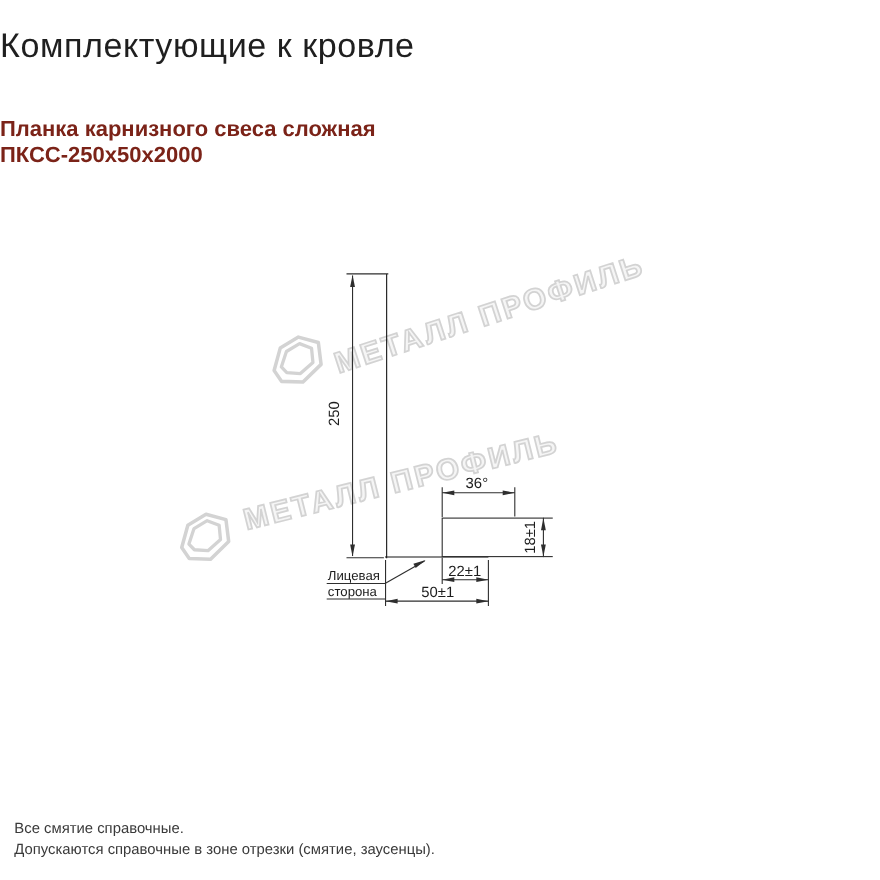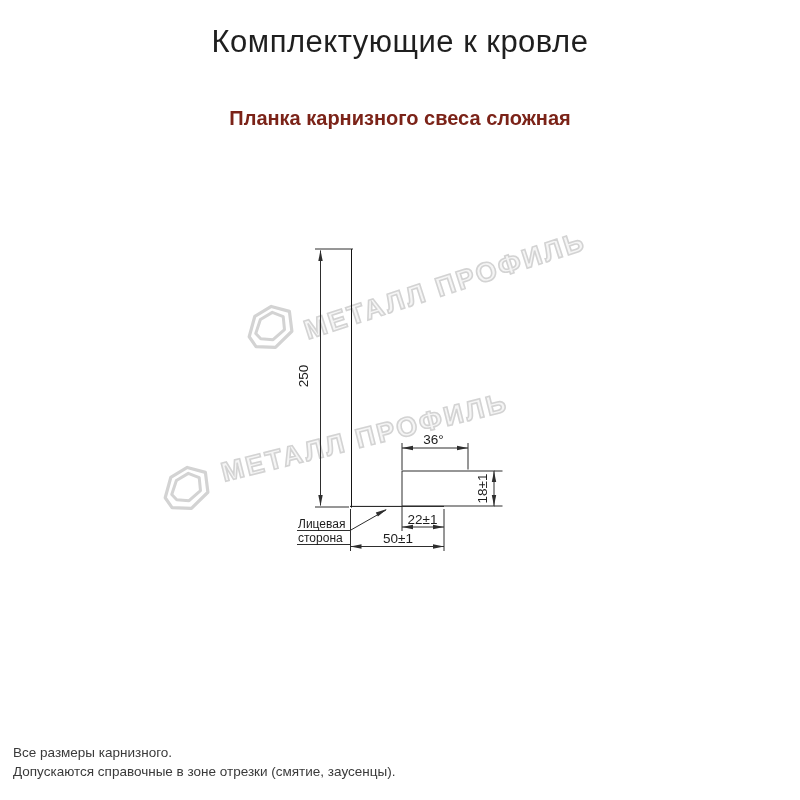--- a/index.html
+++ b/index.html
@@ -1,20 +1,20 @@
 <!DOCTYPE html>
 <html><head>
 <meta charset="utf-8">
 <style>
   html,body{margin:0;padding:0;background:#fff;}
   body{width:800px;height:800px;position:relative;overflow:hidden;
        font-family:"Liberation Sans", sans-serif;}
-  .title{position:absolute;top:24px;left:0;width:800px;text-align:center;
+  .title{position:absolute;top:24px;left:0;width:800px;text-align:left;
          font-size:31px;font-weight:400;color:#1f1f1f;margin:0;letter-spacing:0.5px;}
-  .subtitle{position:absolute;top:107px;left:0;width:800px;text-align:center;
+  .subtitle{position:absolute;top:107px;left:0;width:800px;
             font-size:20px;font-weight:700;color:#7b2318;line-height:23px;}
   .wm-text{position:absolute;white-space:nowrap;font-weight:700;font-size:27px;
            letter-spacing:2.5px;color:#f5f5f5;-webkit-text-stroke:1.6px #d3d3d3;
            transform-origin:left center;z-index:1;}
   .wm-text-1{left:305px;top:316px;transform:rotate(-18deg);}
   .wm-text-2{left:222px;top:458px;transform:rotate(-14deg);}
   .wm-logo{position:absolute;z-index:1;}
   .wm-logo-1{left:241px;top:302px;transform:rotate(-10deg);}
   .wm-logo-2{left:157px;top:463px;transform:rotate(-10deg);}
   .drawing{position:absolute;left:0;top:0;z-index:2;}
@@ -26,20 +26,21 @@
   .footer{position:absolute;left:13px;top:744px;z-index:3;font-size:13.5px;
           color:#3a3a3a;line-height:18.5px;}
 </style>
 </head>
 <body>
 
 <h1 class="title">Комплектующие к кровле</h1>
 
 <div class="subtitle">
   <div>Планка карнизного свеса сложная</div>
+  <div>ПКСС-250х50х2000</div>
 </div>
 
 <svg class="wm-logo wm-logo-1" width="58" height="52" viewBox="0 0 58 52">
   <path d="M7 31 L16 12 L34 5 L51 13 L50 33 L31 46 L12 42 Z" fill="none" stroke="#d3d3d3" stroke-width="3.2" stroke-linejoin="round"></path>
   <path d="M14 29 L21 16 L34 11 L44 17 L43 30 L30 38 L18 35 Z" fill="none" stroke="#d3d3d3" stroke-width="3" stroke-linejoin="round"></path>
 </svg>
 <span class="wm-text wm-text-1">МЕТАЛЛ ПРОФИЛЬ</span>
 
 <svg class="wm-logo wm-logo-2" width="58" height="52" viewBox="0 0 58 52">
   <path d="M7 31 L16 12 L34 5 L51 13 L50 33 L31 46 L12 42 Z" fill="none" stroke="#d3d3d3" stroke-width="3.2" stroke-linejoin="round"></path>
@@ -103,15 +104,15 @@
     <line x1="297" y1="530.5" x2="350" y2="530.5"></line>
     <line x1="297" y1="544.5" x2="350" y2="544.5"></line>
     <line x1="350" y1="530.5" x2="386" y2="510"></line>
     <polygon points="387,509 377.9,516.4 375.8,512.5"></polygon>
     <text class="leader-text" x="298" y="527.5">Лицевая</text>
     <text class="leader-text" x="298" y="541.5">сторона</text>
   </g>
 </svg>
 
 <div class="footer">
-  <div>Все размеры карнизного.</div>
+  <div>Все смятие справочные.</div>
   <div>Допускаются справочные в зоне отрезки (смятие, заусенцы).</div>
 </div>
 
 </body></html>

